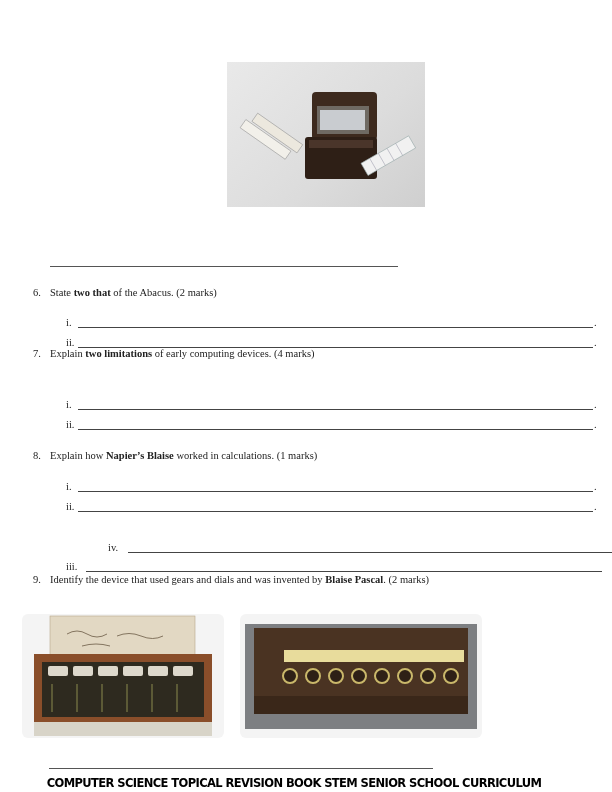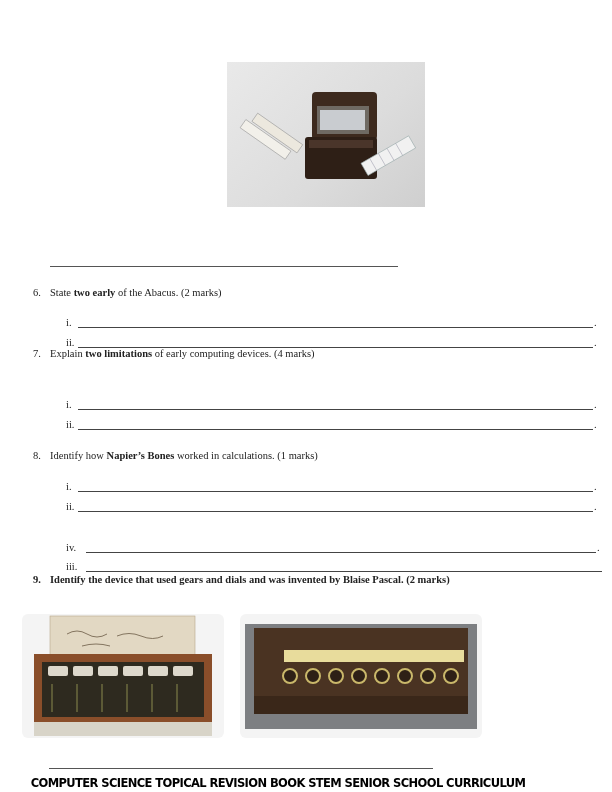--- a/index.html
+++ b/index.html
@@ -7,21 +7,21 @@
          font-family: "Liberation Serif", serif; color: #222; font-size: 10.5px; }
   .rule { position: absolute; height: 0; border-top: 1px solid #555; }
   .q { position: absolute; left: 33px; font-size: 10.5px; white-space: nowrap; }
   .q .num { display: inline-block; width: 17px; }
   .ans { position: absolute; left: 66px; font-size: 10.5px; white-space: nowrap; }
   .ans .line { position: absolute; top: 10px; border-top: 1px solid #444; }
   .ans .dot { position: absolute; top: 0; }
   .photo { position: absolute; overflow: hidden; }
   .footer { position: absolute; left: 0; width: 556px; top: 776px; text-align: center;
             font-family: "DejaVu Sans", sans-serif; font-weight: bold; font-size: 11.5px;
-            letter-spacing: -0.6px; color: #000; }
+            letter-spacing: -0.6px; color: #000; padding-left: 16px; }
 </style>
 </head>
 <body>
 
 <div class="photo" style="left:227px; top:62px; width:198px; height:145px; background:linear-gradient(135deg,#e9e9e9 0%,#dcdcdc 60%,#cfcfcf 100%);">
   <svg width="198" height="145" viewBox="0 0 198 145">
 
     <g transform="rotate(35 30 80)">
       <rect x="8" y="68" width="55" height="10" fill="#f2f0ea" stroke="#999" stroke-width="0.6"></rect>
       <rect x="14" y="56" width="55" height="10" fill="#ece8de" stroke="#999" stroke-width="0.6"></rect>
@@ -39,21 +39,21 @@
       <line x1="155" y1="85" x2="155" y2="99" stroke="#99a" stroke-width="0.5"></line>
       <line x1="165" y1="85" x2="165" y2="99" stroke="#99a" stroke-width="0.5"></line>
       <line x1="175" y1="85" x2="175" y2="99" stroke="#99a" stroke-width="0.5"></line>
     </g>
   </svg>
 </div>
 
 <div class="rule" style="left:50px; top:266px; width:348px;"></div>
 
 <div class="q" style="top:287px;">
-  <span class="num">6.</span><span>State </span><b>two early</b><span> of the Abacus. (2 marks)</span>
+  <span class="num">6.</span><span>State </span><b>two that</b><span> of the Abacus. (2 marks)</span>
 </div>
 <div class="ans" style="top:317px;">
   <span>i.</span>
   <span class="line" style="left:12px; width:515px;"></span>
   <span class="dot" style="left:528px;">.</span>
 </div>
 <div class="ans" style="top:337px;">
   <span>ii.</span>
   <span class="line" style="left:12px; width:515px;"></span>
   <span class="dot" style="left:528px;">.</span>
@@ -67,43 +67,43 @@
   <span class="line" style="left:12px; width:515px;"></span>
   <span class="dot" style="left:528px;">.</span>
 </div>
 <div class="ans" style="top:419px;">
   <span>ii.</span>
   <span class="line" style="left:12px; width:515px;"></span>
   <span class="dot" style="left:528px;">.</span>
 </div>
 
 <div class="q" style="top:450px;">
-  <span class="num">8.</span><span>Identify how </span><b>Napier’s Bones</b><span> worked in calculations. (1 marks)</span>
+  <span class="num">8.</span><span>Explain how </span><b>Napier’s Blaise</b><span> worked in calculations. (1 marks)</span>
 </div>
 <div class="ans" style="top:481px;">
   <span>i.</span>
   <span class="line" style="left:12px; width:515px;"></span>
   <span class="dot" style="left:528px;">.</span>
 </div>
 <div class="ans" style="top:501px;">
   <span>ii.</span>
   <span class="line" style="left:12px; width:515px;"></span>
   <span class="dot" style="left:528px;">.</span>
 </div>
 <div class="ans" style="top:521px;margin-top:40px;">
   <span>iii.</span>
   <span class="line" style="left:20px; width:516px;"></span>
 </div>
-<div class="ans" style="top:542px;">
+<div class="ans" style="top:542px;margin-left:42px;">
   <span>iv.</span>
   <span class="line" style="left:20px; width:510px;"></span>
   <span class="dot" style="left:531px;">.</span>
 </div>
 
-<div class="q" style="top:574px;font-weight:bold;">
+<div class="q" style="top:574px;">
   <span class="num">9.</span><span>Identify the device that used gears and dials and was invented by </span><b>Blaise Pascal</b><span>. (2 marks)</span>
 </div>
 
 <div class="photo" style="left:22px; top:614px; width:202px; height:124px; background:#f4f4f4; border-radius:6px;">
   <svg width="202" height="124" viewBox="0 0 202 124">
     <rect x="28" y="2" width="145" height="45" fill="#e2d8c3" stroke="#b8a98a" stroke-width="0.6"></rect>
     <path d="M45 20 q10 -6 20 0 t20 0 M95 22 q12 -5 24 0 t22 0 M60 32 q14 -4 28 0" stroke="#6b5a45" stroke-width="0.8" fill="none"></path>
     <rect x="12" y="40" width="178" height="72" fill="#8a4e2a"></rect>
     <rect x="20" y="48" width="162" height="55" fill="#2e2a1f"></rect>
     <g fill="#ddd8cc">

